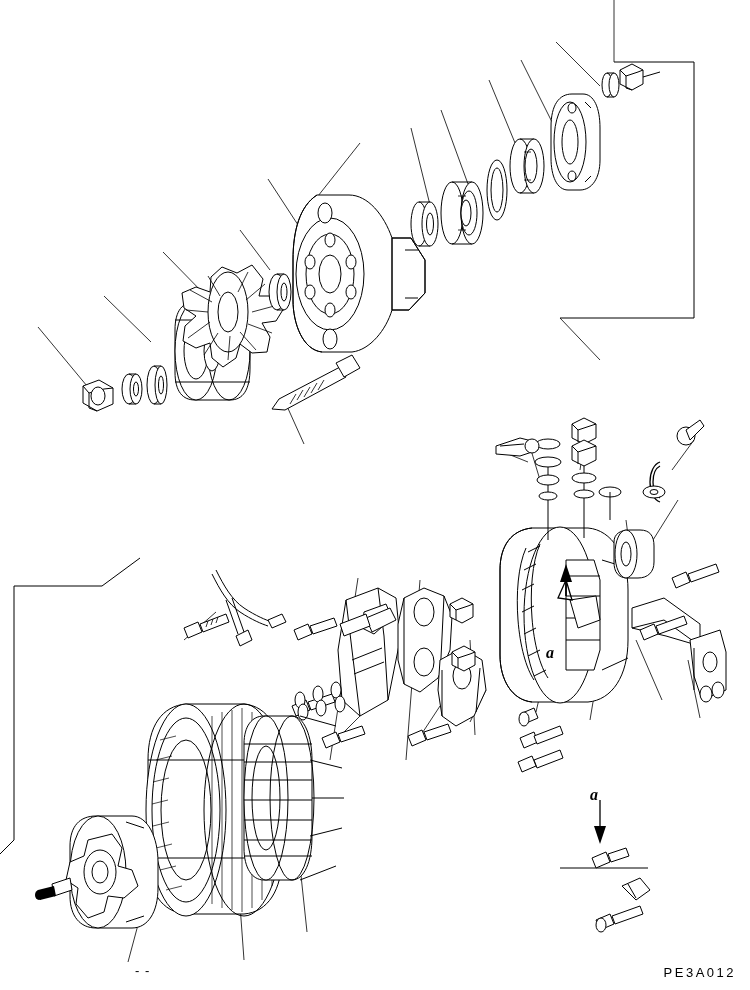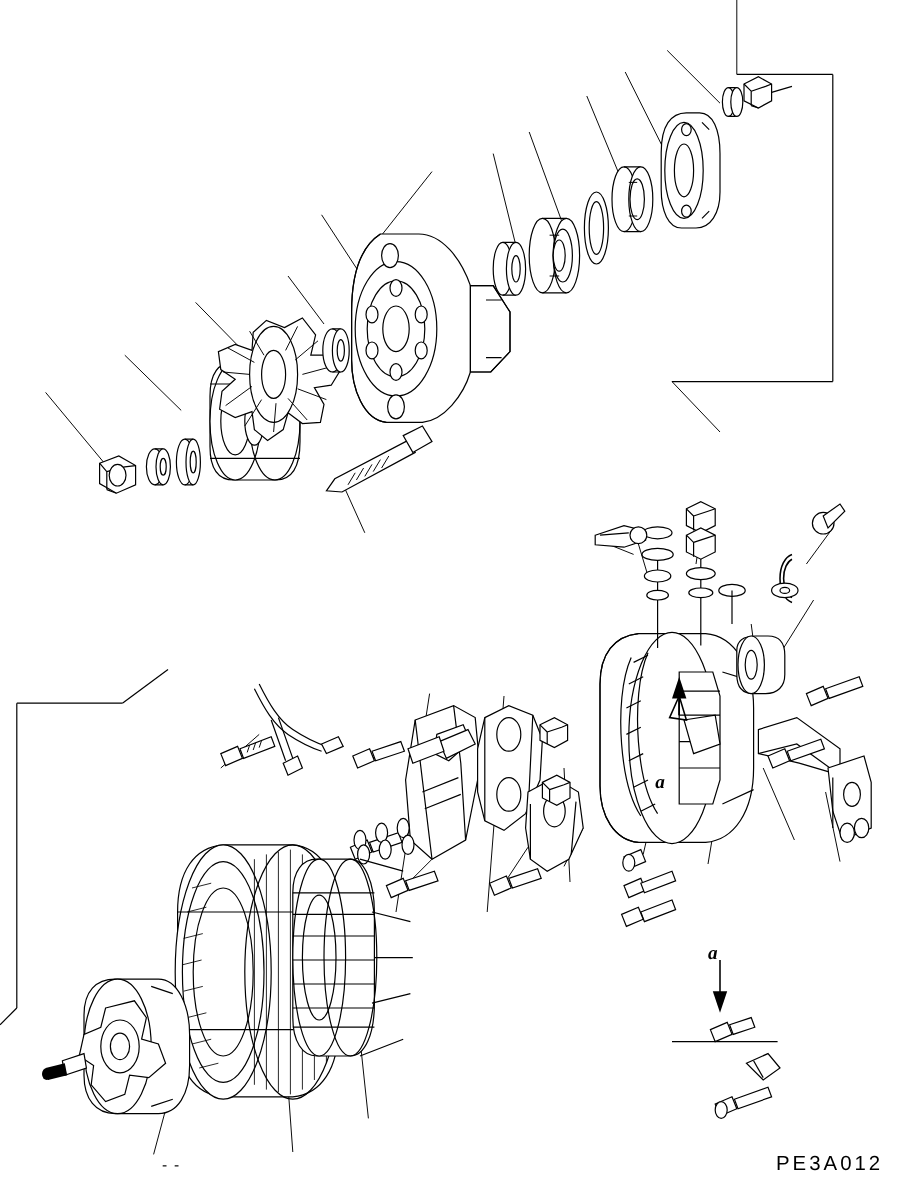--- a/index.html
+++ b/index.html
@@ -54,21 +54,21 @@
   .hatch {
     stroke: #000000;
     stroke-width: 0.7;
     fill: none;
   }
   #drawing-code {
     position: absolute;
     right: 14px;
     bottom: 10px;
     font-family: "Liberation Sans", sans-serif;
-    font-size: 17px;
+    font-size: 13px;
     letter-spacing: 2.5px;
     color: #000000;
   }
   #page-marker {
     position: absolute;
     left: 135px;
     bottom: 12px;
     font-family: "Liberation Sans", sans-serif;
     font-size: 13px;
     letter-spacing: 1px;

